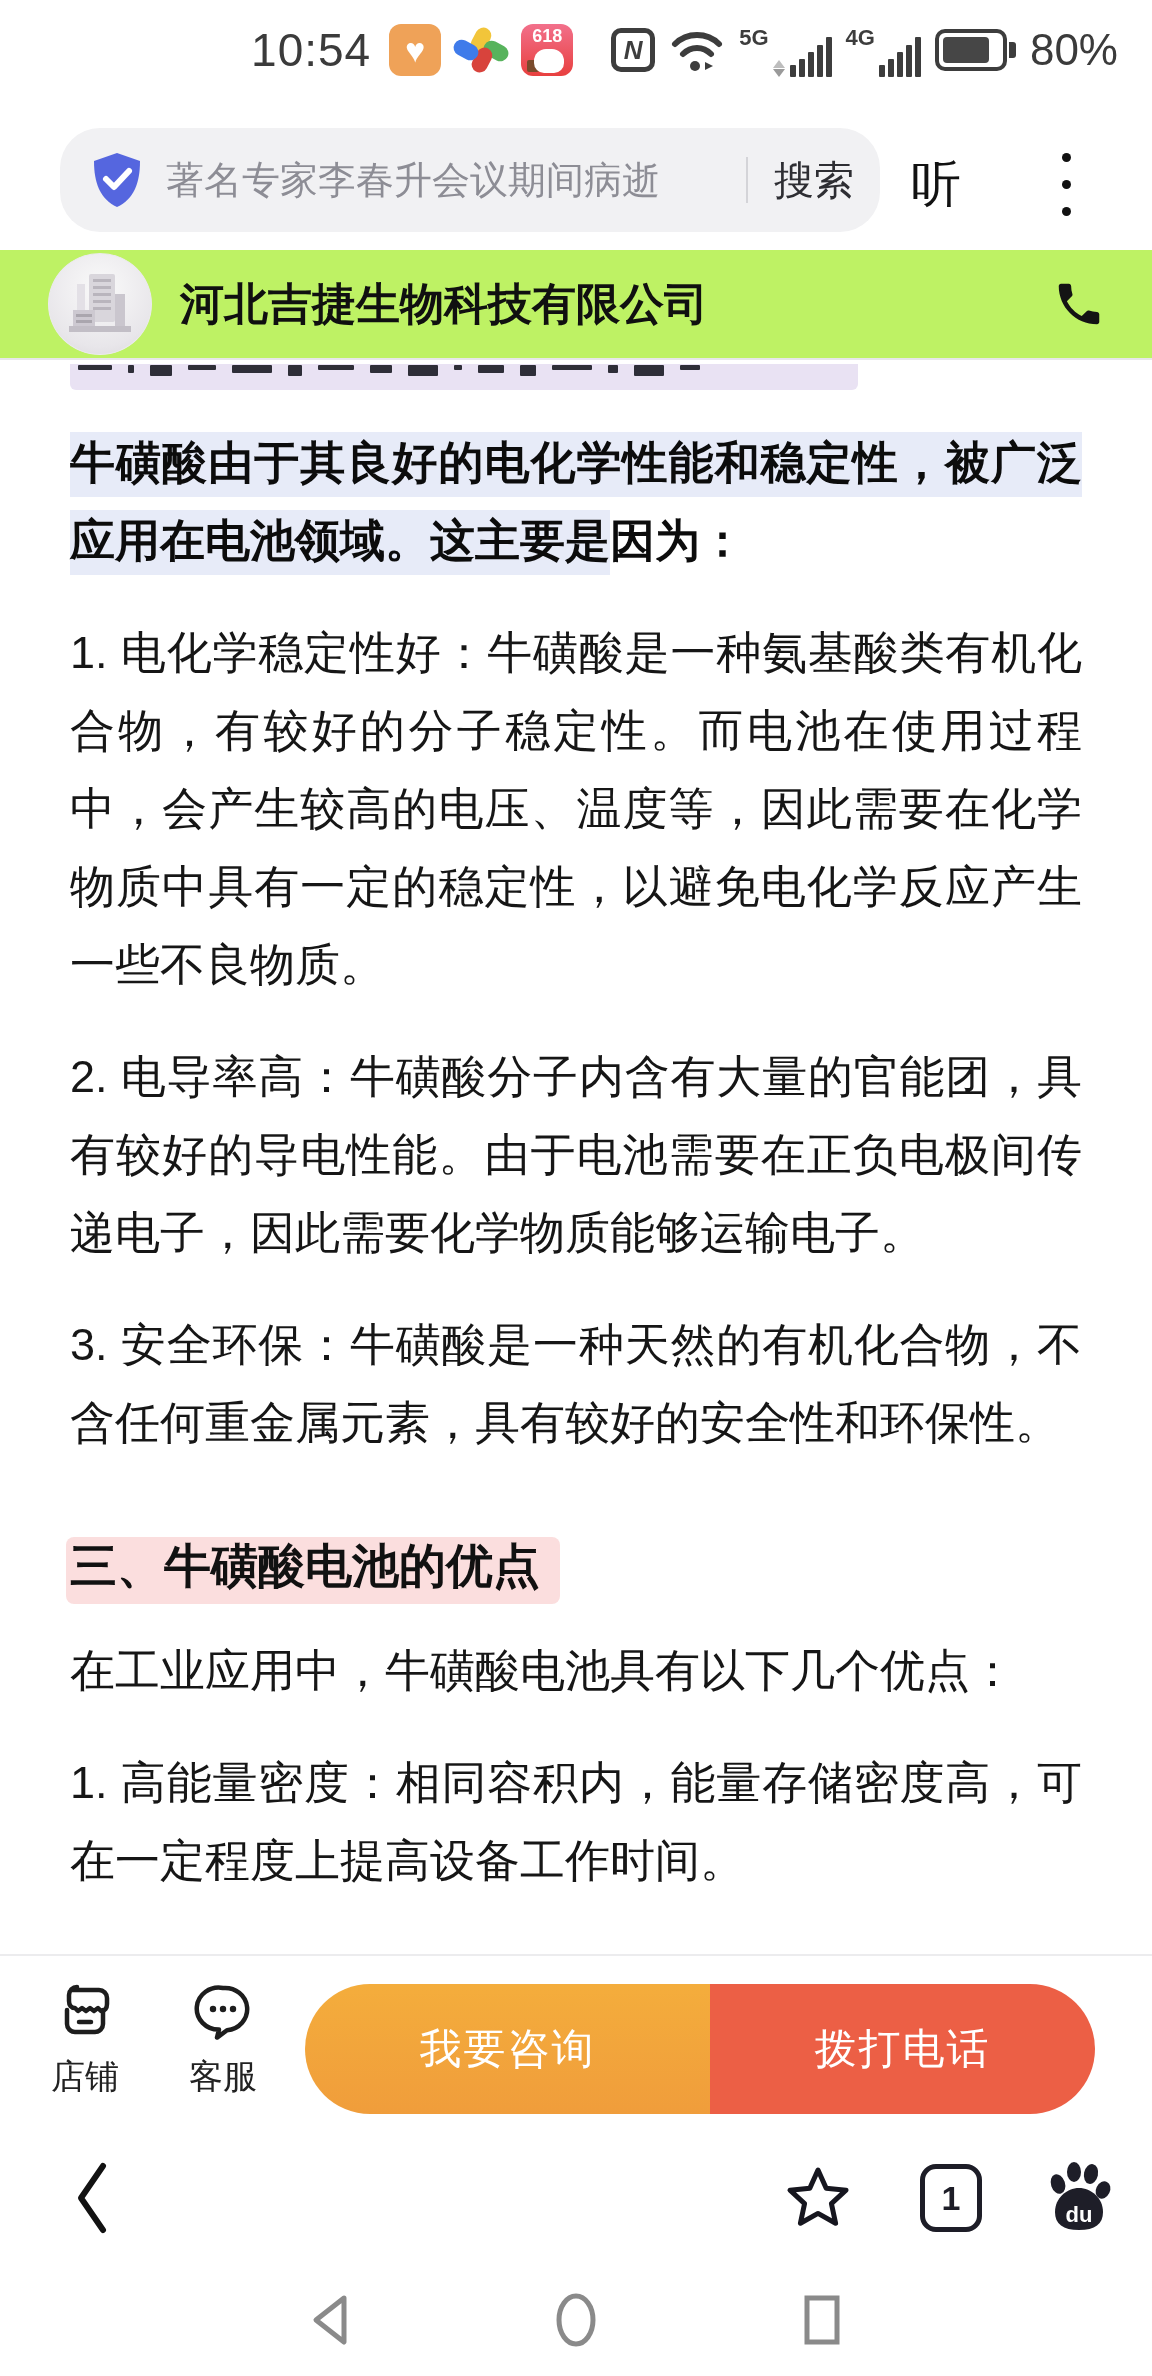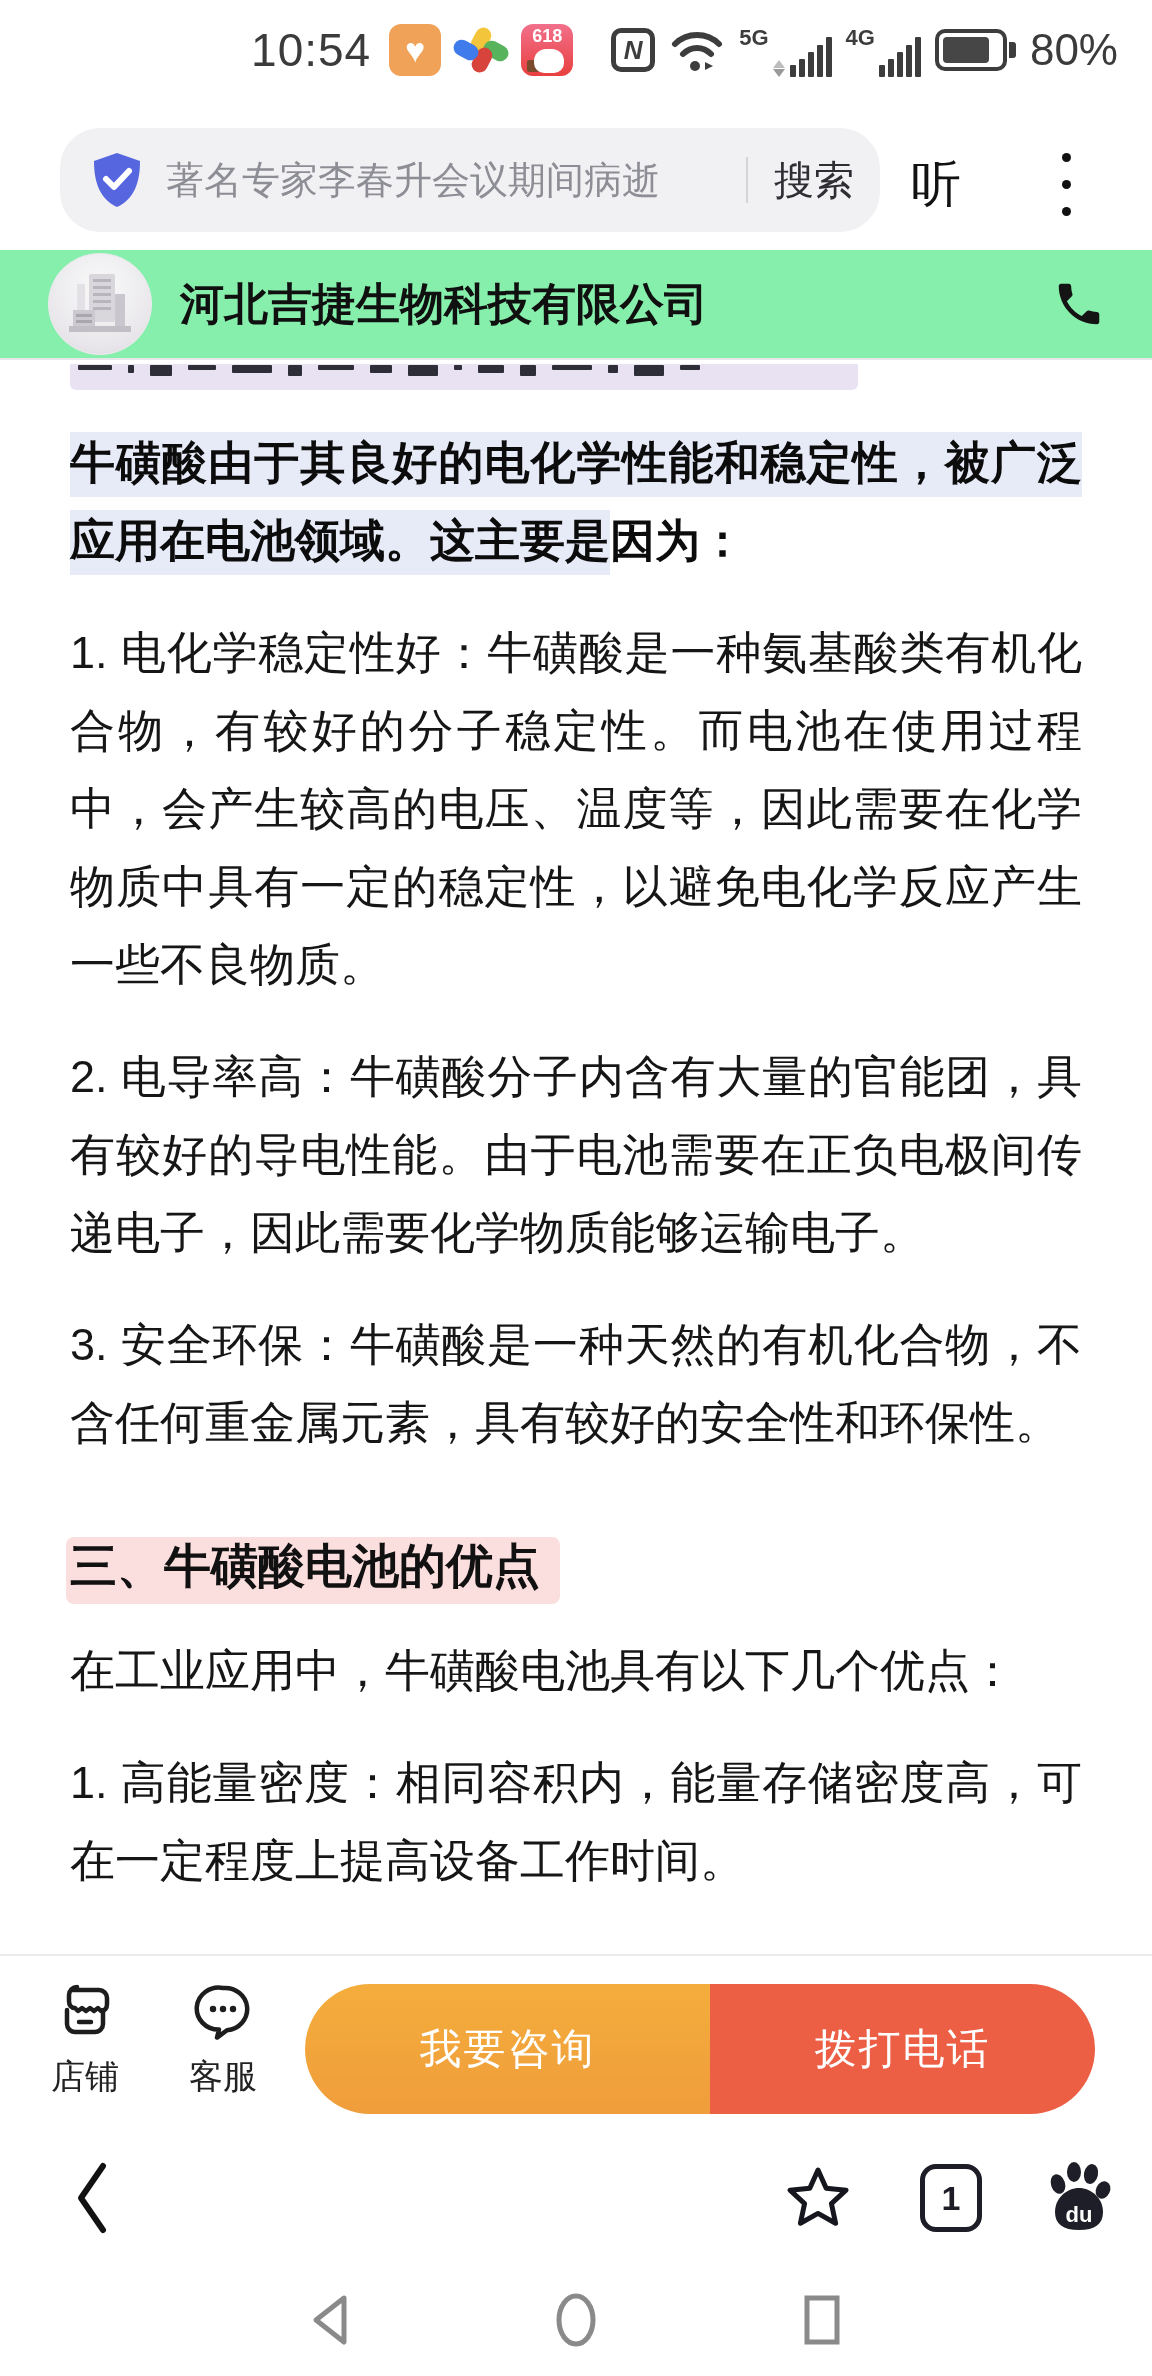--- a/index.html
+++ b/index.html
@@ -47,21 +47,21 @@
   .shield{width:54px;height:58px;flex:0 0 auto;margin-right:22px;}
   .search-query{font-size:38px;color:#8d8d95;flex:1;white-space:nowrap;overflow:hidden;}
   .search-sep{width:2px;height:46px;background:#d4d4d8;margin:0 26px;flex:0 0 auto;}
   .search-btn-label{font-size:40px;color:#2e2e33;flex:0 0 auto;}
   .listen-btn{position:absolute;left:898px;top:28px;width:76px;height:76px;display:flex;align-items:center;justify-content:center;
     font-size:50px;color:#111;font-weight:500;}
   .menu-dots{position:absolute;left:1036px;top:30px;width:60px;height:72px;display:flex;flex-direction:column;align-items:center;justify-content:center;gap:18px;}
   .menu-dots i{width:9px;height:9px;border-radius:50%;background:#111;}
   .thin-line{position:absolute;left:0;width:1152px;height:1px;background:#e9e9ec;}
   
-  .company-header{position:absolute;top:250px;left:0;width:1152px;height:110px;background:#86efac;
+  .company-header{position:absolute;top:250px;left:0;width:1152px;height:110px;background:#bef264;
     border-bottom:2px solid #e7e7ea;box-sizing:border-box;display:flex;align-items:center;}
   .avatar{width:104px;height:102px;border-radius:50%;margin-left:48px;background:radial-gradient(circle at 50% 35%,#fafafa,#e8e6ea 70%,#d8d5da);
     display:flex;align-items:center;justify-content:center;overflow:hidden;flex:0 0 auto;border:1px solid #eceaef;box-sizing:border-box;}
   .company-name{font-size:44px;font-weight:700;color:#101010;margin-left:28px;flex:1;}
   .phone-btn{width:70px;height:70px;margin-right:38px;display:flex;align-items:center;justify-content:center;flex:0 0 auto;}
   
   .content{position:absolute;top:362px;left:0;width:1152px;height:1592px;padding:0 70px;box-sizing:border-box;overflow:hidden;}
   .clipped-strip{margin-top:2px;height:26px;width:788px;background:#e9e2f3;border-radius:0 0 6px 6px;position:relative;overflow:hidden;}
   .clipped-strip .frag{position:absolute;top:1px;background:#2e2e38;border-radius:1px;}
   .body-p{font-size:45px;line-height:78px;margin:34px 0 0 0;text-align:justify;color:#161616;word-break:break-all;}

